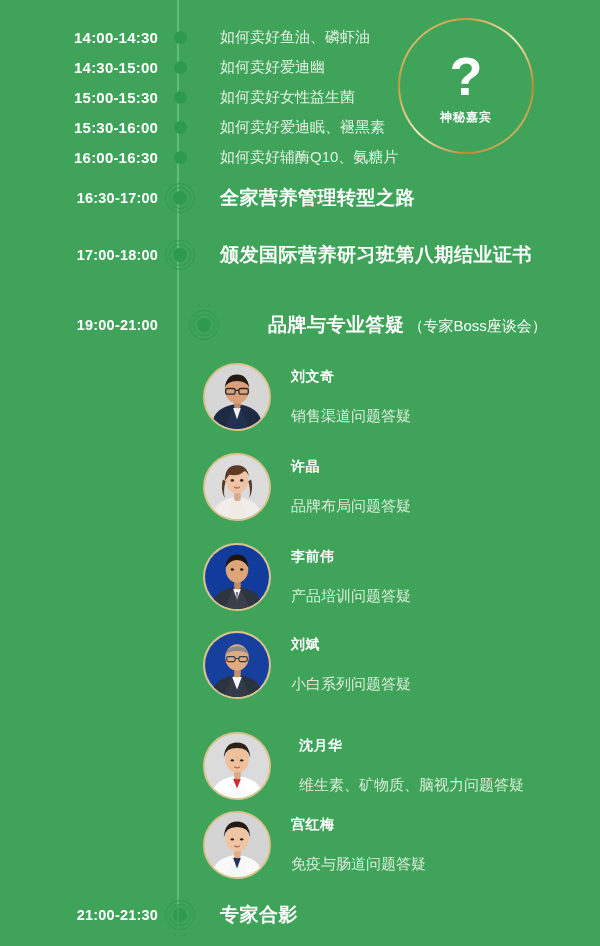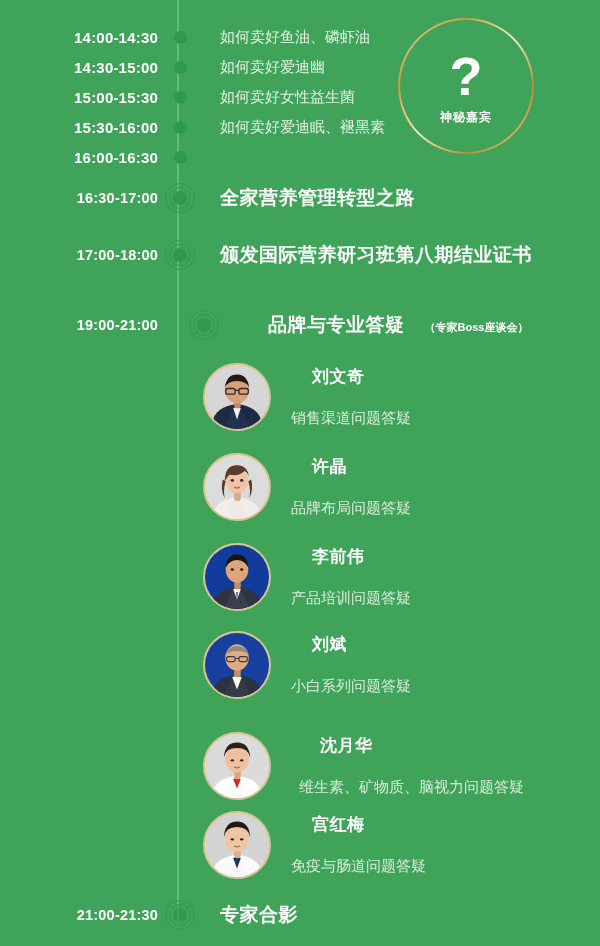--- a/index.html
+++ b/index.html
@@ -49,21 +49,21 @@
   .dot-big .r2{left:4px;top:4px;width:20px;height:20px;}
   .dot-big .core{
     position:absolute;left:8px;top:8px;width:14px;height:14px;
     border-radius:50%;background:#2E9A4E;
   }
 
   .txt{flex:1;padding-left:18px;}
 
   .sess{color:#E3F3E3;font-size:15px;line-height:1.2;white-space:nowrap;}
   .hl{color:#FFFFFF;font-size:19px;font-weight:bold;letter-spacing:.5px;white-space:nowrap;}
-  .hl .sub{font-size:11px;font-weight:bold;letter-spacing:0;margin-left:20px;}
+  .hl .sub{font-size:15px;font-weight:normal;letter-spacing:0;margin-left:4px;}
 
   
   .mystery{
     position:absolute;left:398px;top:18px;width:132px;height:132px;
     border-radius:50%;
     background:
       linear-gradient(#3FA45A,#3FA45A) padding-box,
       linear-gradient(135deg,#F2E3A8 0%,#C79A3C 25%,#F7EFC6 50%,#B98A2E 75%,#EEDFA2 100%) border-box;
     border:2px solid transparent;
     display:flex;flex-direction:column;align-items:center;justify-content:center;
@@ -82,21 +82,21 @@
   .expert{position:absolute;left:203px;display:flex;align-items:center;}
   .avatar{
     width:68px;height:68px;border-radius:50%;
     border:2px solid #D9C38A;
     box-sizing:border-box;
     overflow:hidden;position:relative;flex:none;
     background:#D4D4D4;
   }
   .avatar .face{position:absolute;left:0;top:0;width:100%;height:100%;}
   .einfo{padding-left:20px;}
-  .ename{color:#FFFFFF;font-size:17px;font-weight:bold;letter-spacing:.5px;line-height:1.25;margin-left:21px;}
+  .ename{color:#FFFFFF;font-size:14px;font-weight:bold;letter-spacing:.5px;line-height:1.25;}
   .erole{color:#D9EDD9;font-size:15px;line-height:1.35;margin-top:20px;white-space:nowrap;}
 </style>
 </head>
 <body>
 
 <div id="stage">
 
   <div class="spine"></div>
 
   <div class="row" style="top:26px;height:22px;">
@@ -129,20 +129,21 @@
         <span class="dot-small"></span>
       </div>
     <div class="txt"><span class="sess">如何卖好爱迪眠、褪黑素</span></div>
   </div>
 
   <div class="row" style="top:146px;height:22px;">
     <div class="time">16:00-16:30</div>
     <div class="dotcell">
         <span class="dot-small"></span>
       </div>
+    <div class="txt"><span class="sess">如何卖好辅酶Q10、氨糖片</span></div>
   </div>
 
   <div class="row" style="top:183px;height:30px;">
     <div class="time small">16:30-17:00</div>
     <div class="dotcell">
       <span class="dot-big">
         <span class="ring r1"></span>
           <span class="ring r2"></span>
           <span class="core"></span>
       </span>

